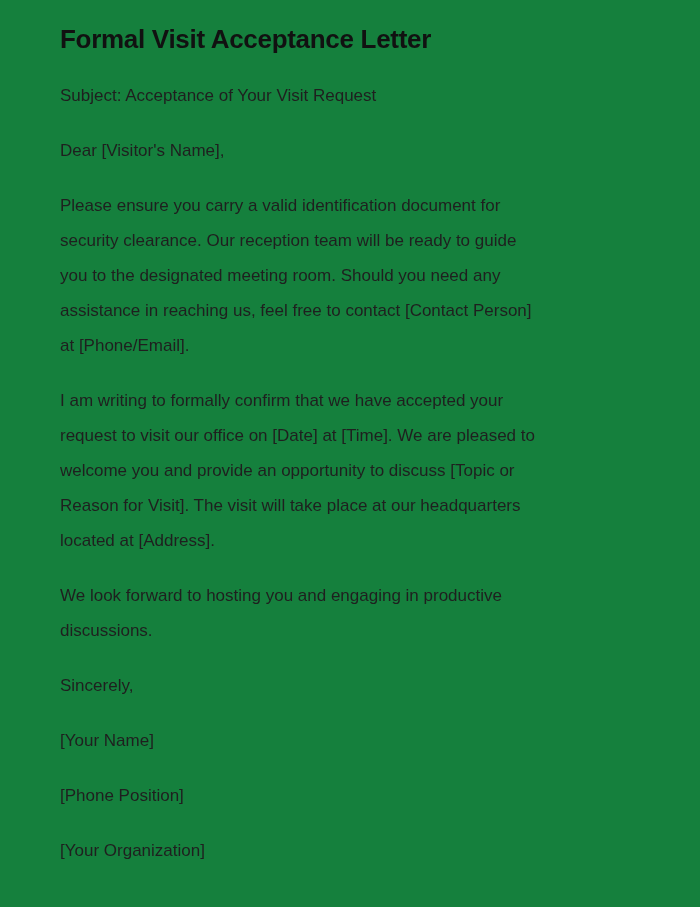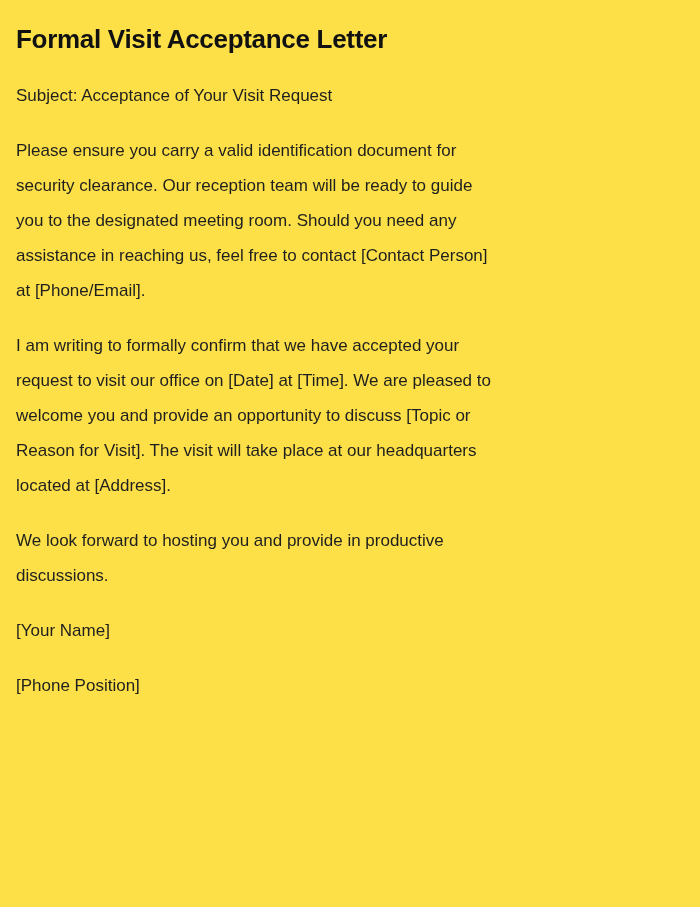--- a/index.html
+++ b/index.html
@@ -4,23 +4,23 @@
 <style>
   html, body {
     margin: 0;
     padding: 0;
     background: #ffffff;
     font-family: "Liberation Sans", "DejaVu Sans", sans-serif;
   }
   .page {
     width: 700px;
     height: 907px;
-    background: #fde047;
+    background: #15803d;
     box-sizing: border-box;
-    padding: 24px 40px 0 16px;
+    padding: 24px 40px 0 60px;
     overflow: hidden;
   }
   .doc-title {
     margin: 0 0 24px 0;
     font-size: 26px;
     line-height: 30px;
     font-weight: 700;
     letter-spacing: -0.3px;
     color: #111111;
   }
@@ -34,34 +34,37 @@
   }
 </style>
 </head>
 <body>
 
 <div class="page">
   <h1 class="doc-title">Formal Visit Acceptance Letter</h1>
 
   <p class="doc-para">Subject: Acceptance of Your Visit Request</p>
 
+  <p class="doc-para">Dear [Visitor's Name],</p>
 
   <p class="doc-para">Please ensure you carry a valid identification document for
 security clearance. Our reception team will be ready to guide
 you to the designated meeting room. Should you need any
 assistance in reaching us, feel free to contact [Contact Person]
 at [Phone/Email].</p>
 
   <p class="doc-para">I am writing to formally confirm that we have accepted your
 request to visit our office on [Date] at [Time]. We are pleased to
 welcome you and provide an opportunity to discuss [Topic or
 Reason for Visit]. The visit will take place at our headquarters
 located at [Address].</p>
 
-  <p class="doc-para">We look forward to hosting you and provide in productive
+  <p class="doc-para">We look forward to hosting you and engaging in productive
 discussions.</p>
 
+  <p class="doc-para">Sincerely,</p>
 
   <p class="doc-para">[Your Name]</p>
 
   <p class="doc-para">[Phone Position]</p>
 
+  <p class="doc-para">[Your Organization]</p>
 </div>
 
 </body></html>

